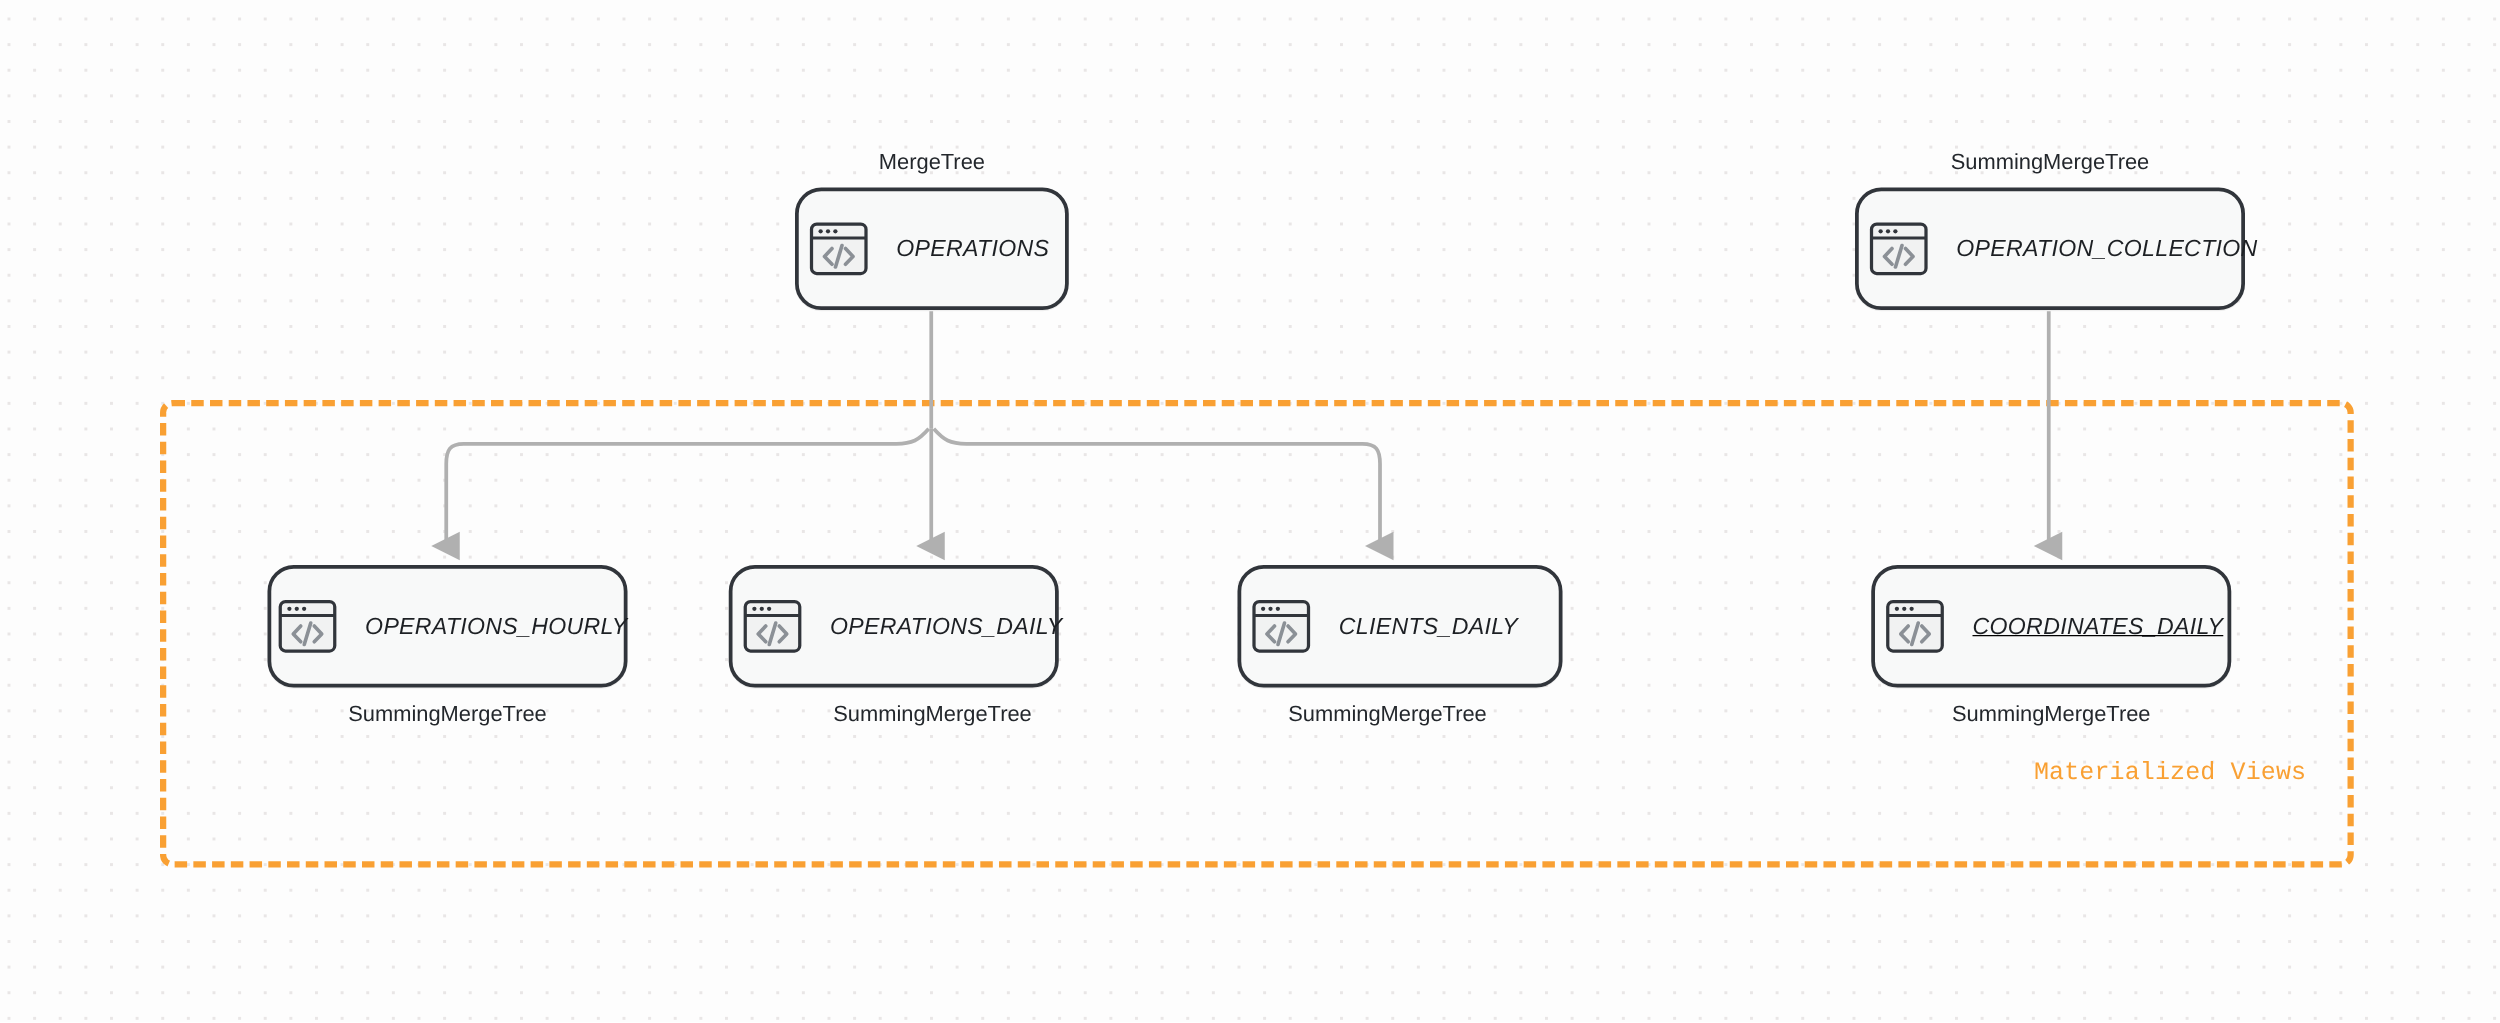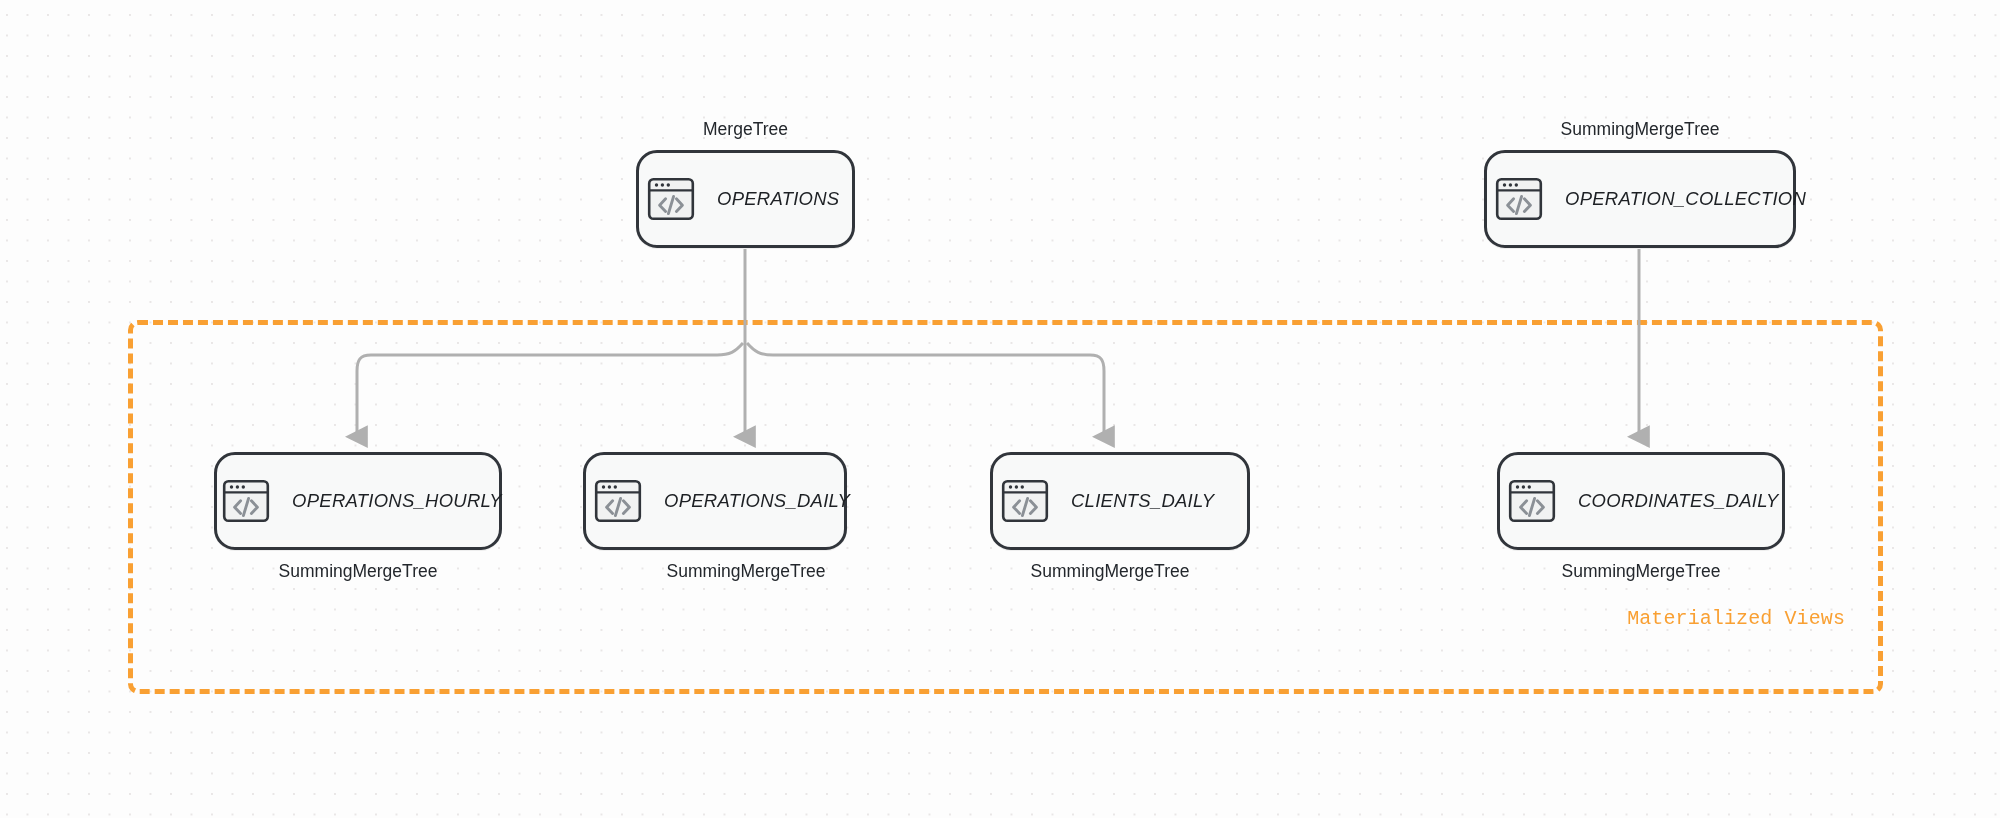--- a/index.html
+++ b/index.html
@@ -182,21 +182,21 @@
         <circle cx="15.4" cy="8" r="1.7" fill="#31353b"></circle>
         <circle cx="21.3" cy="8" r="1.7" fill="#31353b"></circle>
         <path d="M18.6,21.8 L12.6,28.2 L18.6,34.4" stroke="#8b9096" stroke-width="2.9" fill="none" stroke-linecap="round" stroke-linejoin="round"></path>
         <path d="M29.4,21.8 L35.4,28.2 L29.4,34.4" stroke="#8b9096" stroke-width="2.9" fill="none" stroke-linecap="round" stroke-linejoin="round"></path>
         <path d="M26.6,19.4 L21.4,36.6" stroke="#8b9096" stroke-width="2.9" fill="none" stroke-linecap="round"></path>
       </svg>
     </span>
     <span class="node-label">CLIENTS_DAILY</span>
   </div>
 <div class="engine-label" style="left: 1110px; transform: translateX(-50%); top: 561px;">SummingMergeTree</div>
-  <div class="node" style="left: 1497px; top: 452px; width: 288px; height: 98px;">
+  <div class="node" style="left: 1497px; top: 452px; width: 288px; height: 98px; text-decoration: underline;">
     <span class="node-icon">
       <svg viewBox="0 0 48 44" width="48" height="44" xmlns="http://www.w3.org/2000/svg">
         <rect x="2.2" y="2.2" width="43.6" height="39.6" rx="4.2" fill="#f1f2f2" stroke="#31353b" stroke-width="2.6"></rect>
         <path d="M2.2,13.4 L45.8,13.4" stroke="#31353b" stroke-width="2.4"></path>
         <circle cx="9.5" cy="8" r="1.7" fill="#31353b"></circle>
         <circle cx="15.4" cy="8" r="1.7" fill="#31353b"></circle>
         <circle cx="21.3" cy="8" r="1.7" fill="#31353b"></circle>
         <path d="M18.6,21.8 L12.6,28.2 L18.6,34.4" stroke="#8b9096" stroke-width="2.9" fill="none" stroke-linecap="round" stroke-linejoin="round"></path>
         <path d="M29.4,21.8 L35.4,28.2 L29.4,34.4" stroke="#8b9096" stroke-width="2.9" fill="none" stroke-linecap="round" stroke-linejoin="round"></path>
         <path d="M26.6,19.4 L21.4,36.6" stroke="#8b9096" stroke-width="2.9" fill="none" stroke-linecap="round"></path>

